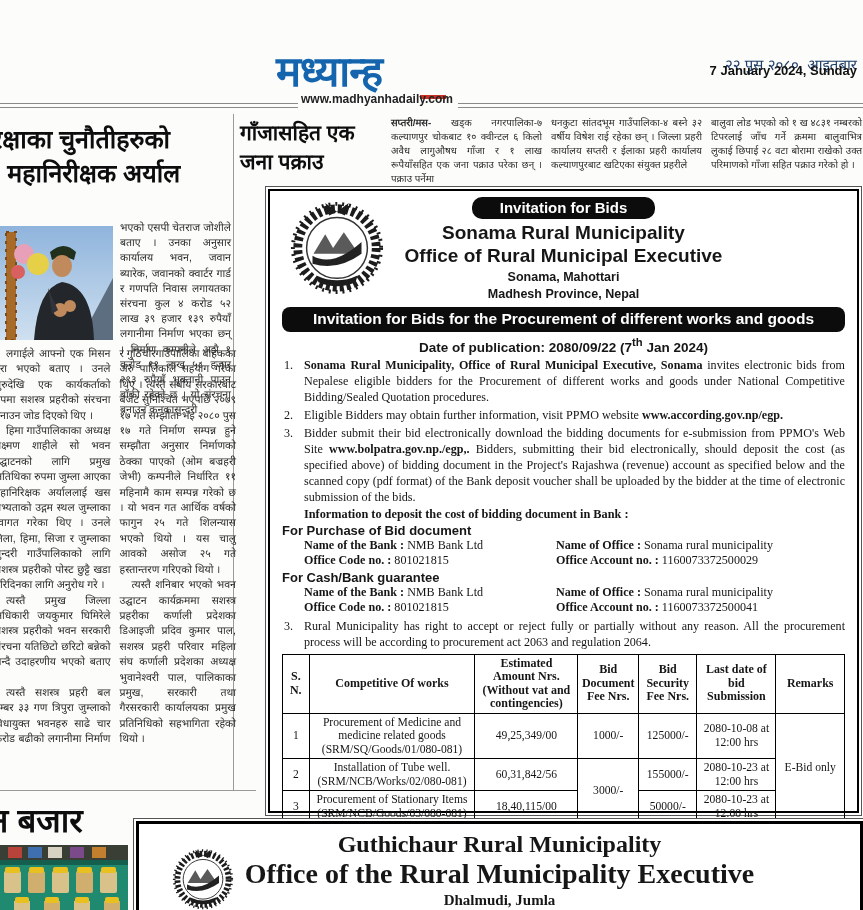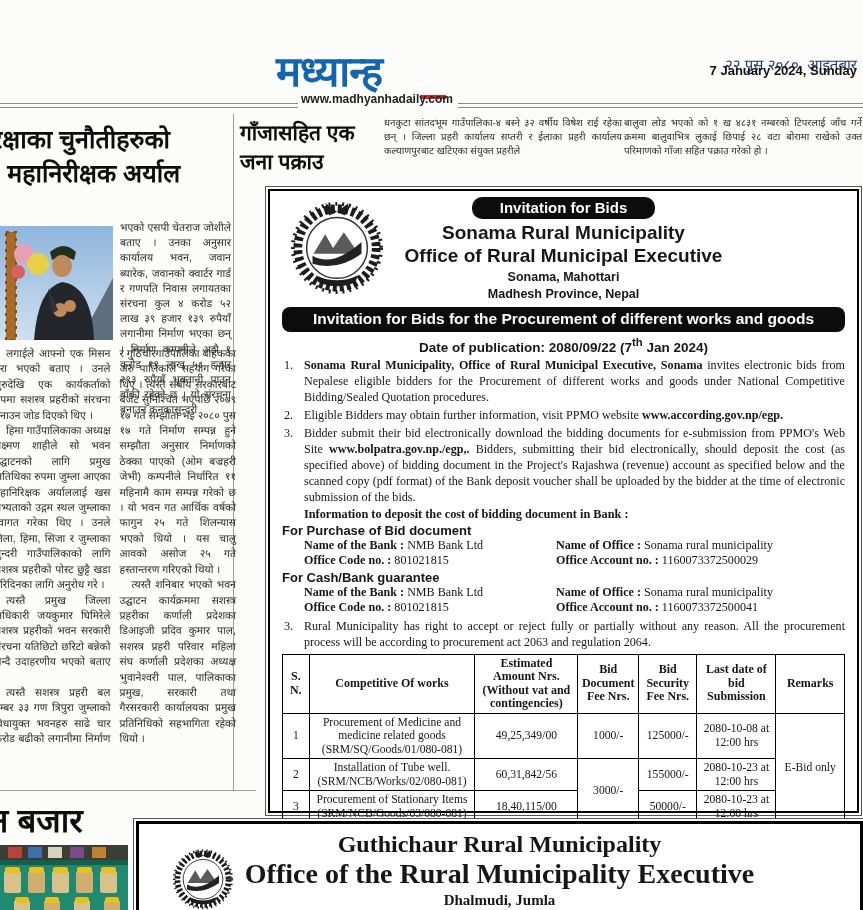--- a/index.html
+++ b/index.html
@@ -33,21 +33,21 @@
     text-align:justify;font-family:"Liberation Sans",sans-serif;color:#2c2c2c;}
   .body-cols{position:absolute;left:-6px;top:232px;width:242px;
     column-count:2;column-gap:9px;font-size:10.6px;line-height:15.4px;
     text-align:justify;font-family:"Liberation Sans",sans-serif;color:#2c2c2c;}
   .body-cols p{margin:0;text-indent:12px;}
   .left-rule-bottom{left:0;top:790px;width:256px;height:1px;background:#9a9a9a;}
   .bottom-headline{left:-10px;top:797px;font-family:"Liberation Sans",sans-serif;
     font-weight:bold;font-size:33px;color:#0d0d0d;white-space:nowrap;}
   .photo2{left:0;top:845px;width:128px;height:66px;}
   
-  .brief{left:240px;top:116px;width:622px;height:66px;display:flex;gap:2px;}
+  .brief{left:240px;top:116px;width:622px;height:66px;display:flex;gap:9px;}
   .brief-headline{flex:0 0 142px;font-family:"Liberation Sans",sans-serif;
     font-weight:bold;font-size:21px;line-height:29px;color:#0d0d0d;padding-top:2px;}
   .brief-col{flex:1;font-size:9.8px;line-height:14px;text-align:justify;
     font-family:"Liberation Sans",sans-serif;color:#2c2c2c;}
   .brief-col b{font-weight:bold;}
   
   .bidbox-outer{left:265px;top:186px;width:591px;height:624px;
     border:1px solid #555;padding:2px;background:#fff;}
   .bidbox{border:2.5px solid #000;height:100%;box-sizing:border-box;
     padding:6px 12px 4px 12px;position:relative;}
@@ -176,20 +176,21 @@
     <rect x="104" y="56" width="16" height="10" fill="#cfae6e"></rect>
       <rect x="105" y="52" width="14" height="6" rx="2" fill="#e8c020"></rect>
   </g>
 </svg>
 
 <div class="abs brief">
   <div class="brief-headline">
     <span>गाँजासहित एक</span><br>
     <span>जना पक्राउ</span>
   </div>
+  <div class="brief-col"><b>सप्तरी/मस-</b><span> खड्क नगरपालिका-७ कल्याणपुर चोकबाट १० क्वीन्टल ६ किलो अवैध लागुऔषध गाँजा र १ लाख रूपैयाँसहित एक जना पक्राउ परेका छन् । पक्राउ पर्नेमा</span></div>
   <div class="brief-col">धनकुटा सांतदभूम गाउँपालिका-४ बस्ने ३२ वर्षीय विषेश राई रहेका छन् । जिल्ला प्रहरी कार्यालय सप्तरी र ईलाका प्रहरी कार्यालय कल्याणपुरबाट खटिएका संयुक्त प्रहरीले</div>
   <div class="brief-col">बालुवा लोड भएको को १ ख ४८३१ नम्बरको टिपरलाई जाँच गर्ने क्रममा बालुवाभित्र लुकाई छिपाई २८ वटा बोरामा राखेको उक्त परिमाणको गाँजा सहित पक्राउ गरेको हो ।</div>
 </div>
 
 <div class="abs bidbox-outer">
   <div class="bidbox">
     <svg class="emblem-lg" viewBox="0 0 100 100">
       <circle cx="50" cy="52" r="45" fill="none" stroke="#1c1c1c" stroke-width="4" stroke-dasharray="2 5"></circle>
       <circle cx="50" cy="52" r="40" fill="none" stroke="#1c1c1c" stroke-width="9" stroke-dasharray="4 3"></circle>
       <path d="M38 6 L50 15 L42 19 Z" fill="#1c1c1c"></path>

